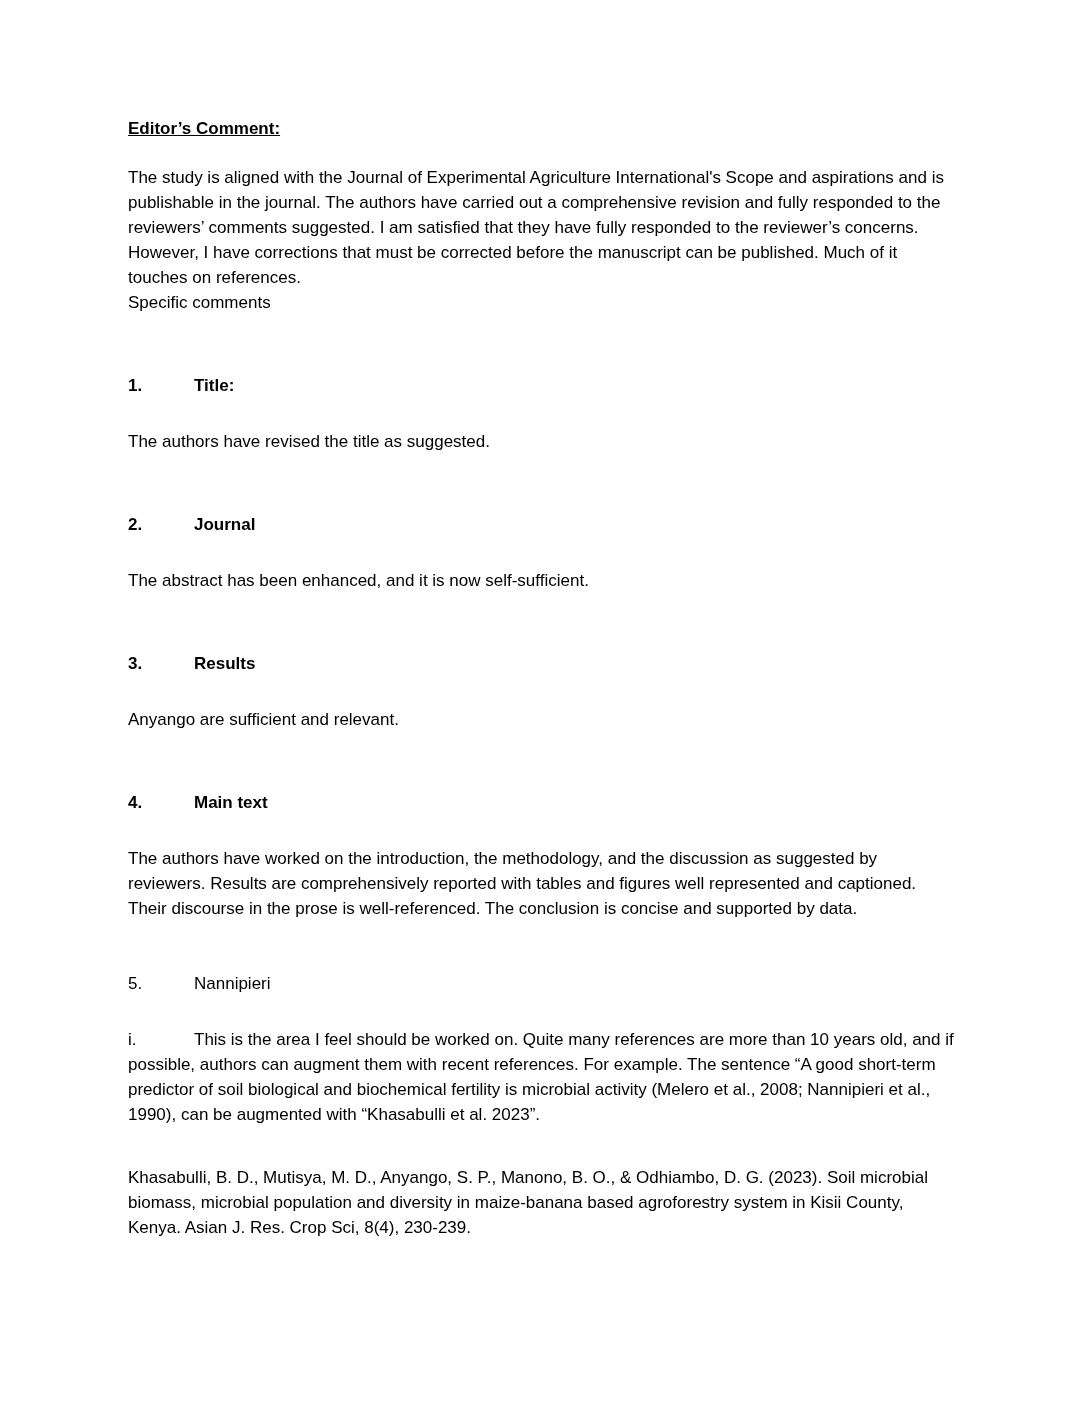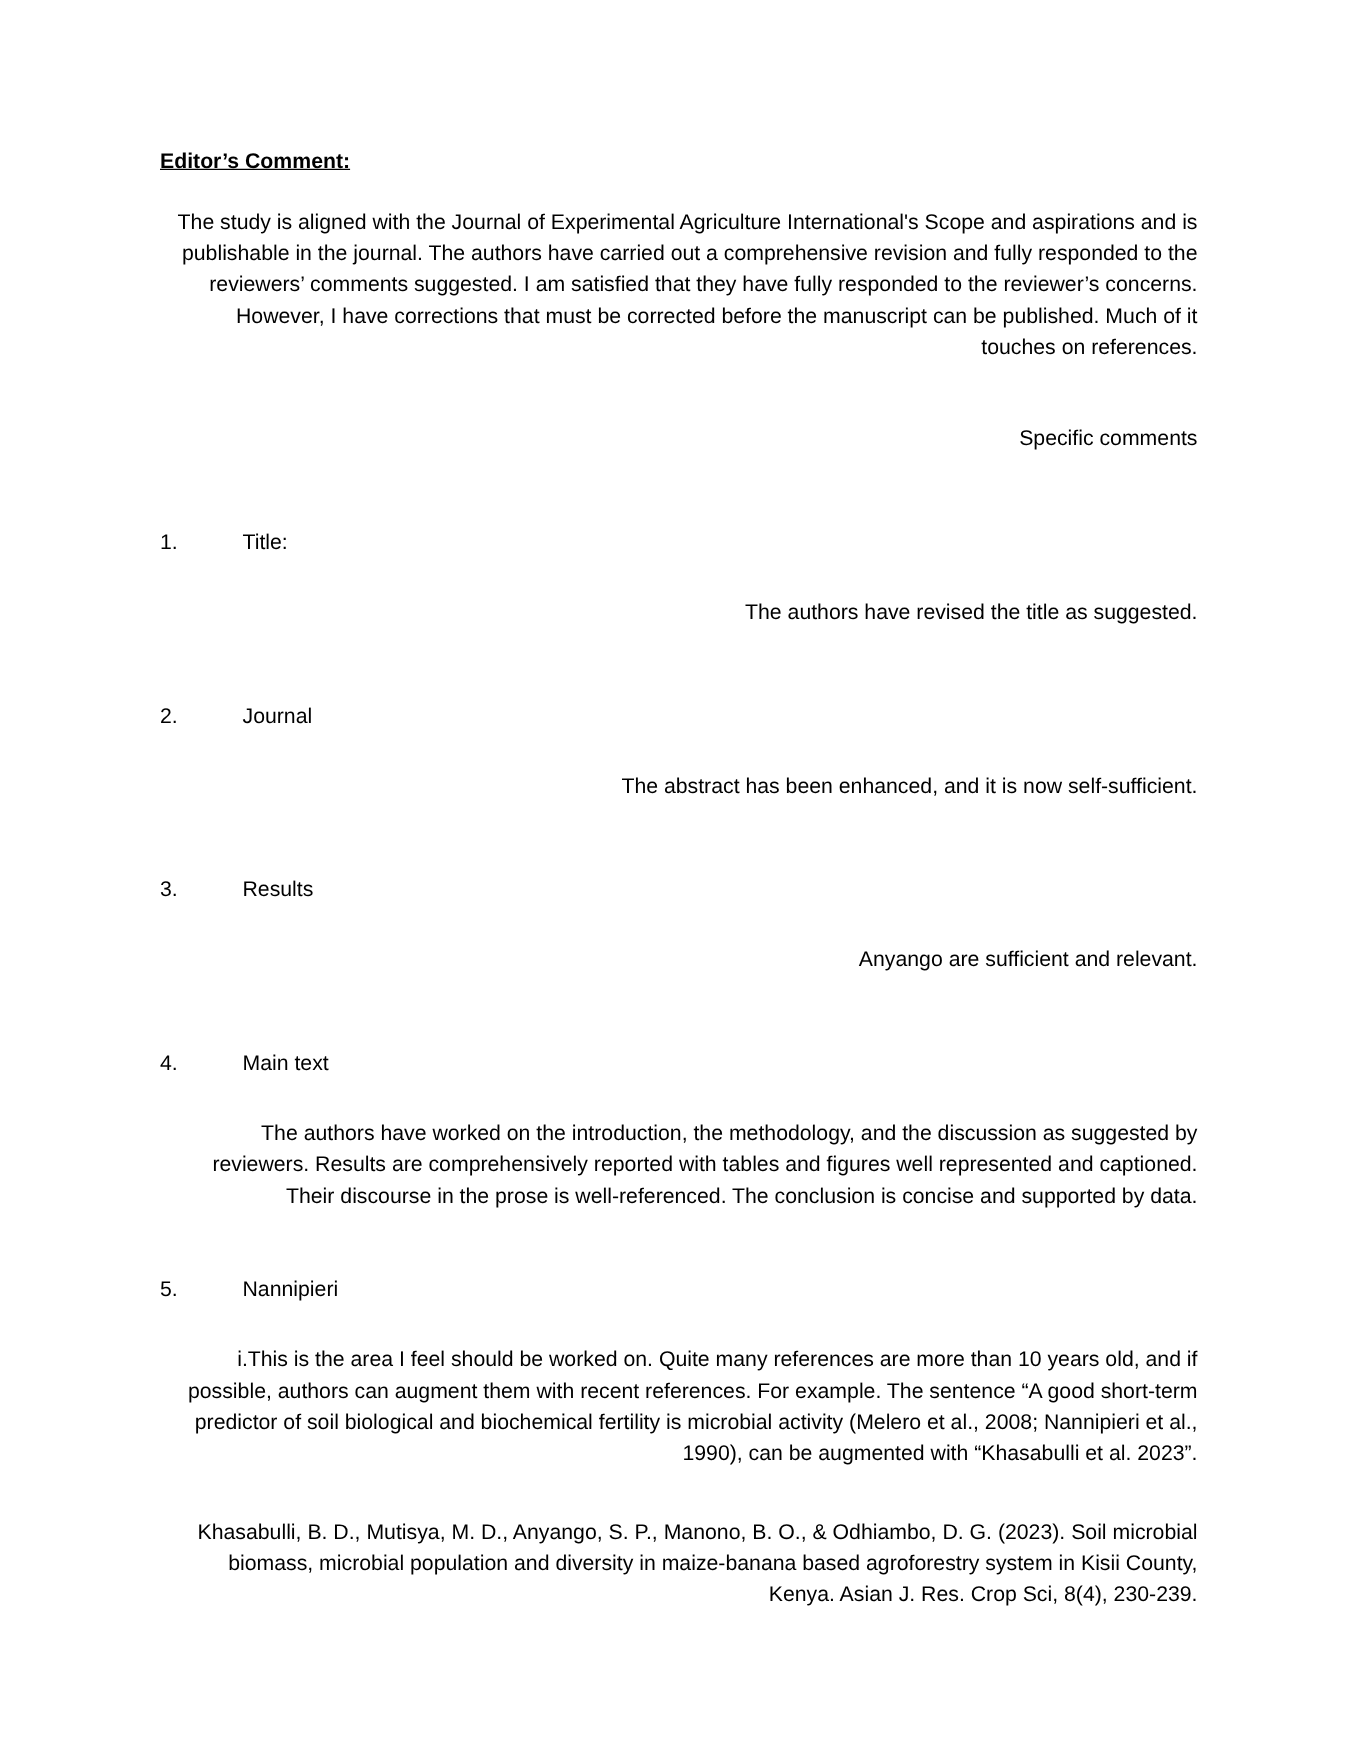--- a/index.html
+++ b/index.html
@@ -23,33 +23,32 @@
   .doc-title {
     font-size: 17px;
     font-weight: bold;
     text-decoration: underline;
     margin: 0;
     line-height: 25px;
   }
   .para {
     margin: 0;
     width: 830px;
-    text-align: right;
   }
   .item {
     margin: 0;
     width: 830px;
   }
   .num {
     display: inline-block;
     width: 66px;
   }
   .mt24 { margin-top: 24px; }
-  .mt48 { margin-top: 48px; }
-  .mt58 { margin-top: 58px; }
+  .mt48 { }
+  .mt58 { margin-top: 58px; font-weight: bold; }
   .mt17 { margin-top: 31px; }
   .mt50 { margin-top: 50px; }
   .mt63 { margin-top: 38px; }
 </style>
 </head>
 <body>
 
 <div class="page">
 
   <h1 class="doc-title">Editor’s Comment:</h1>

